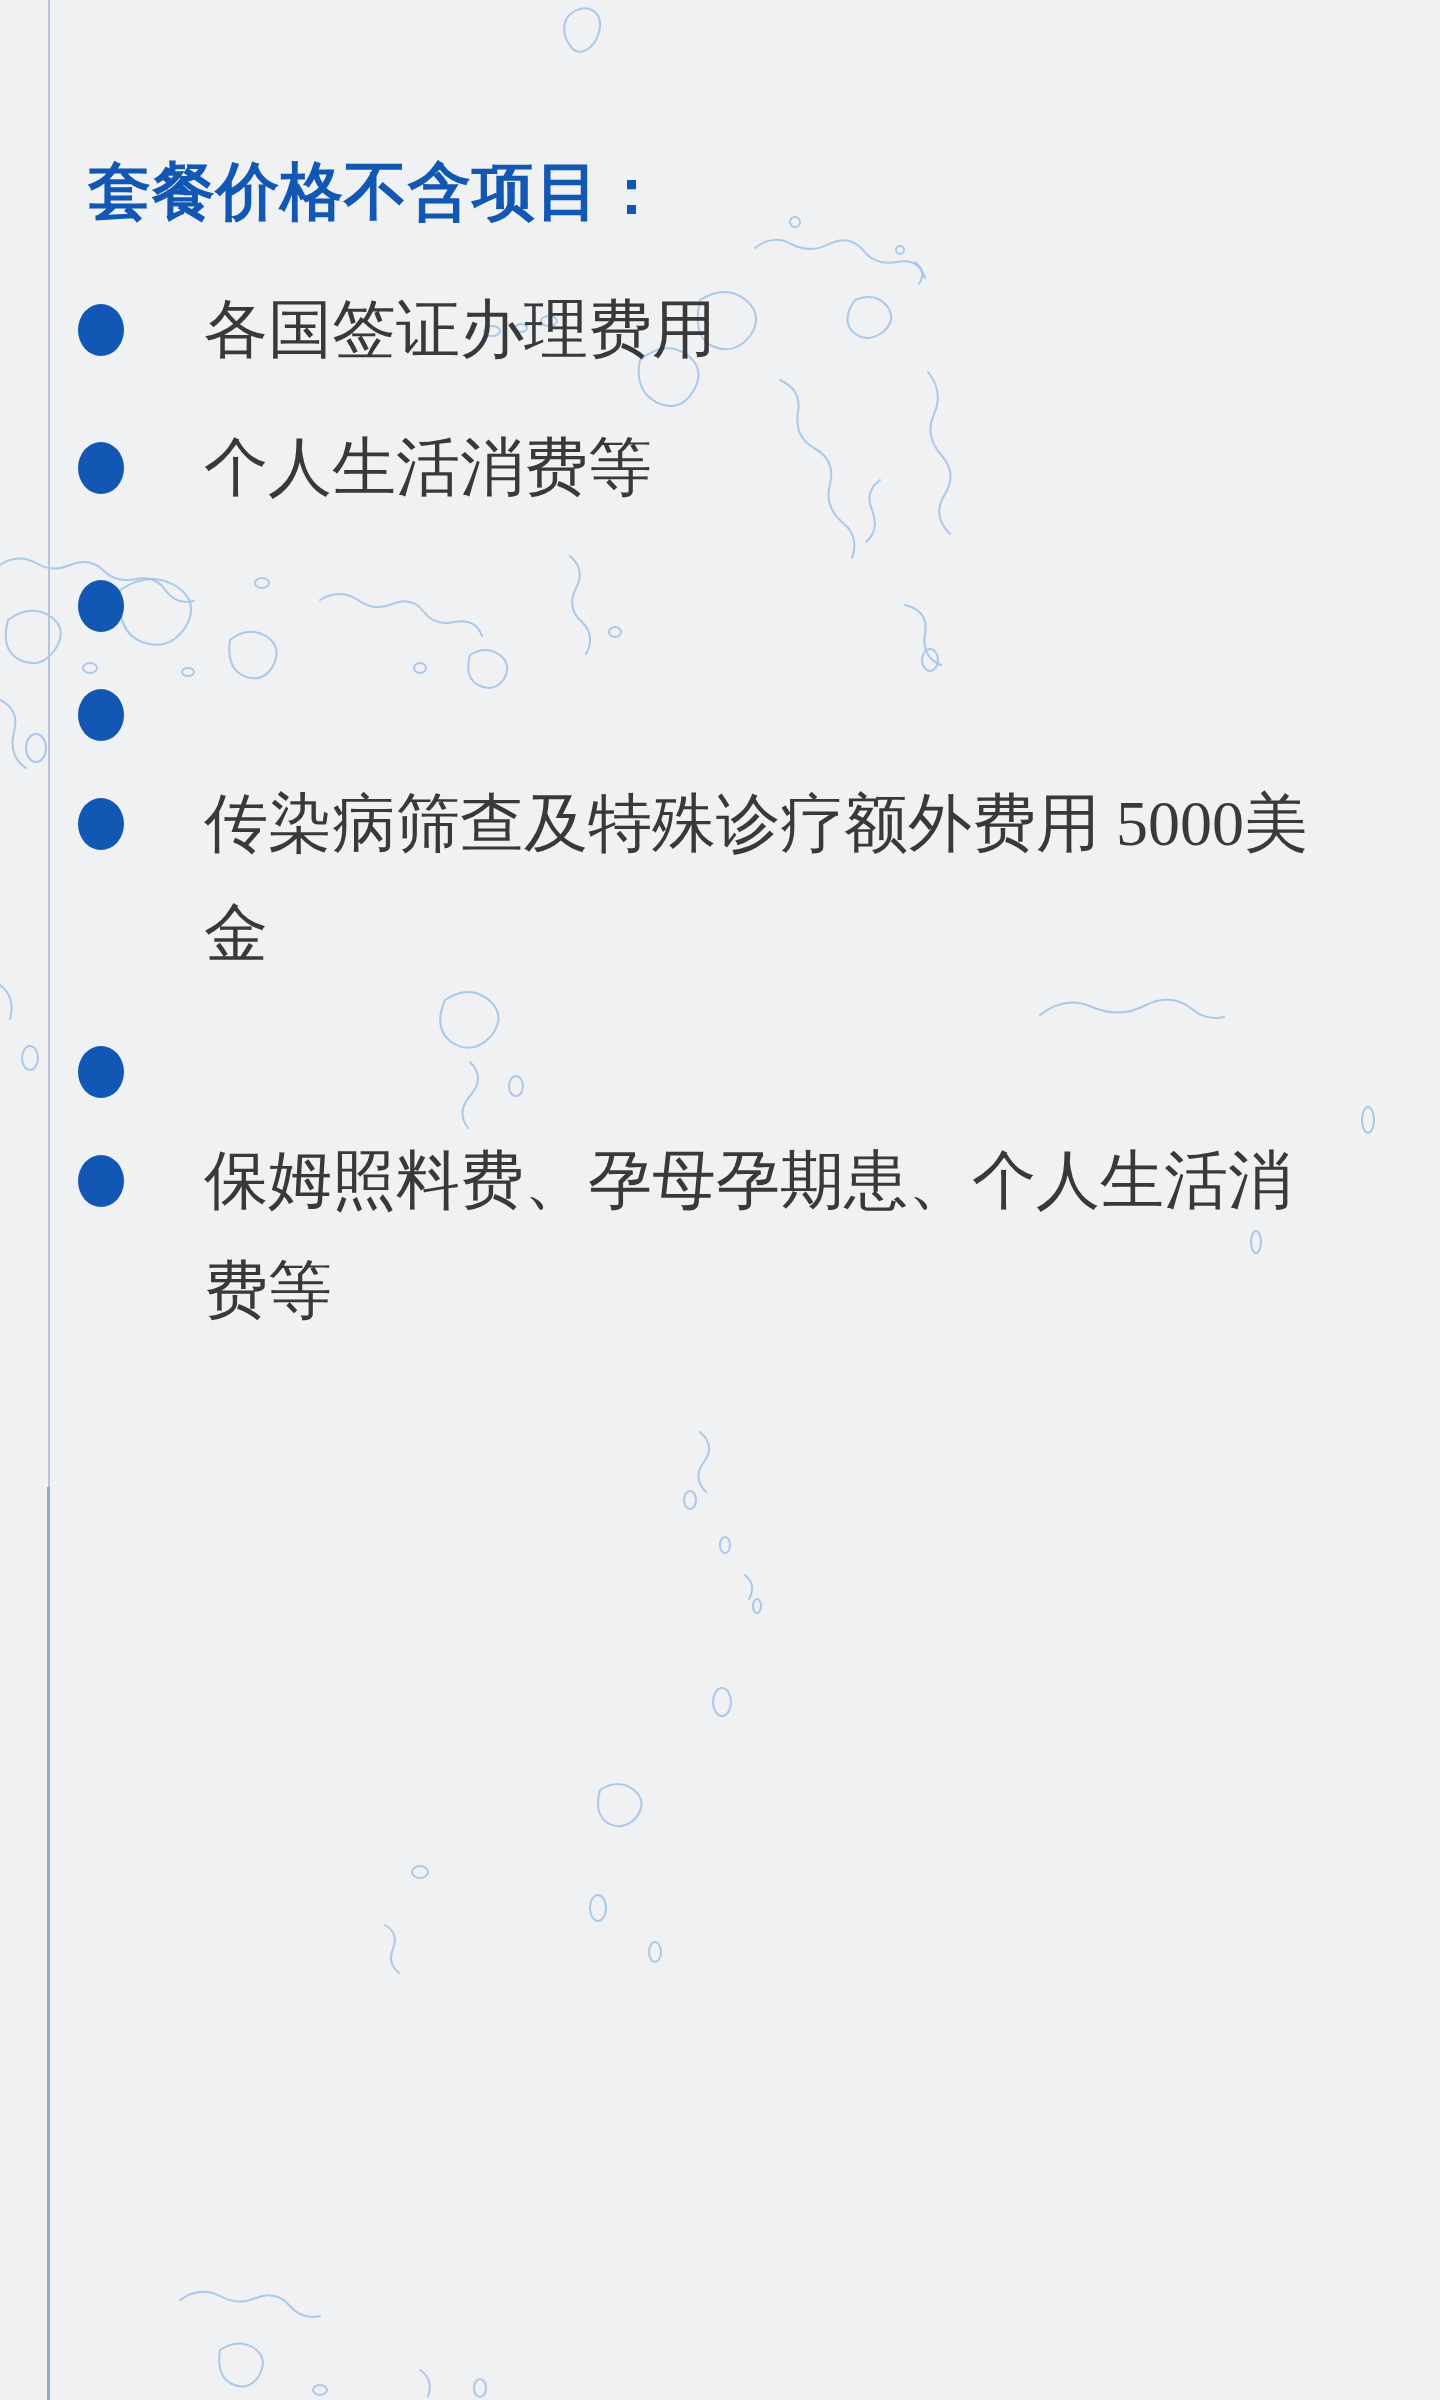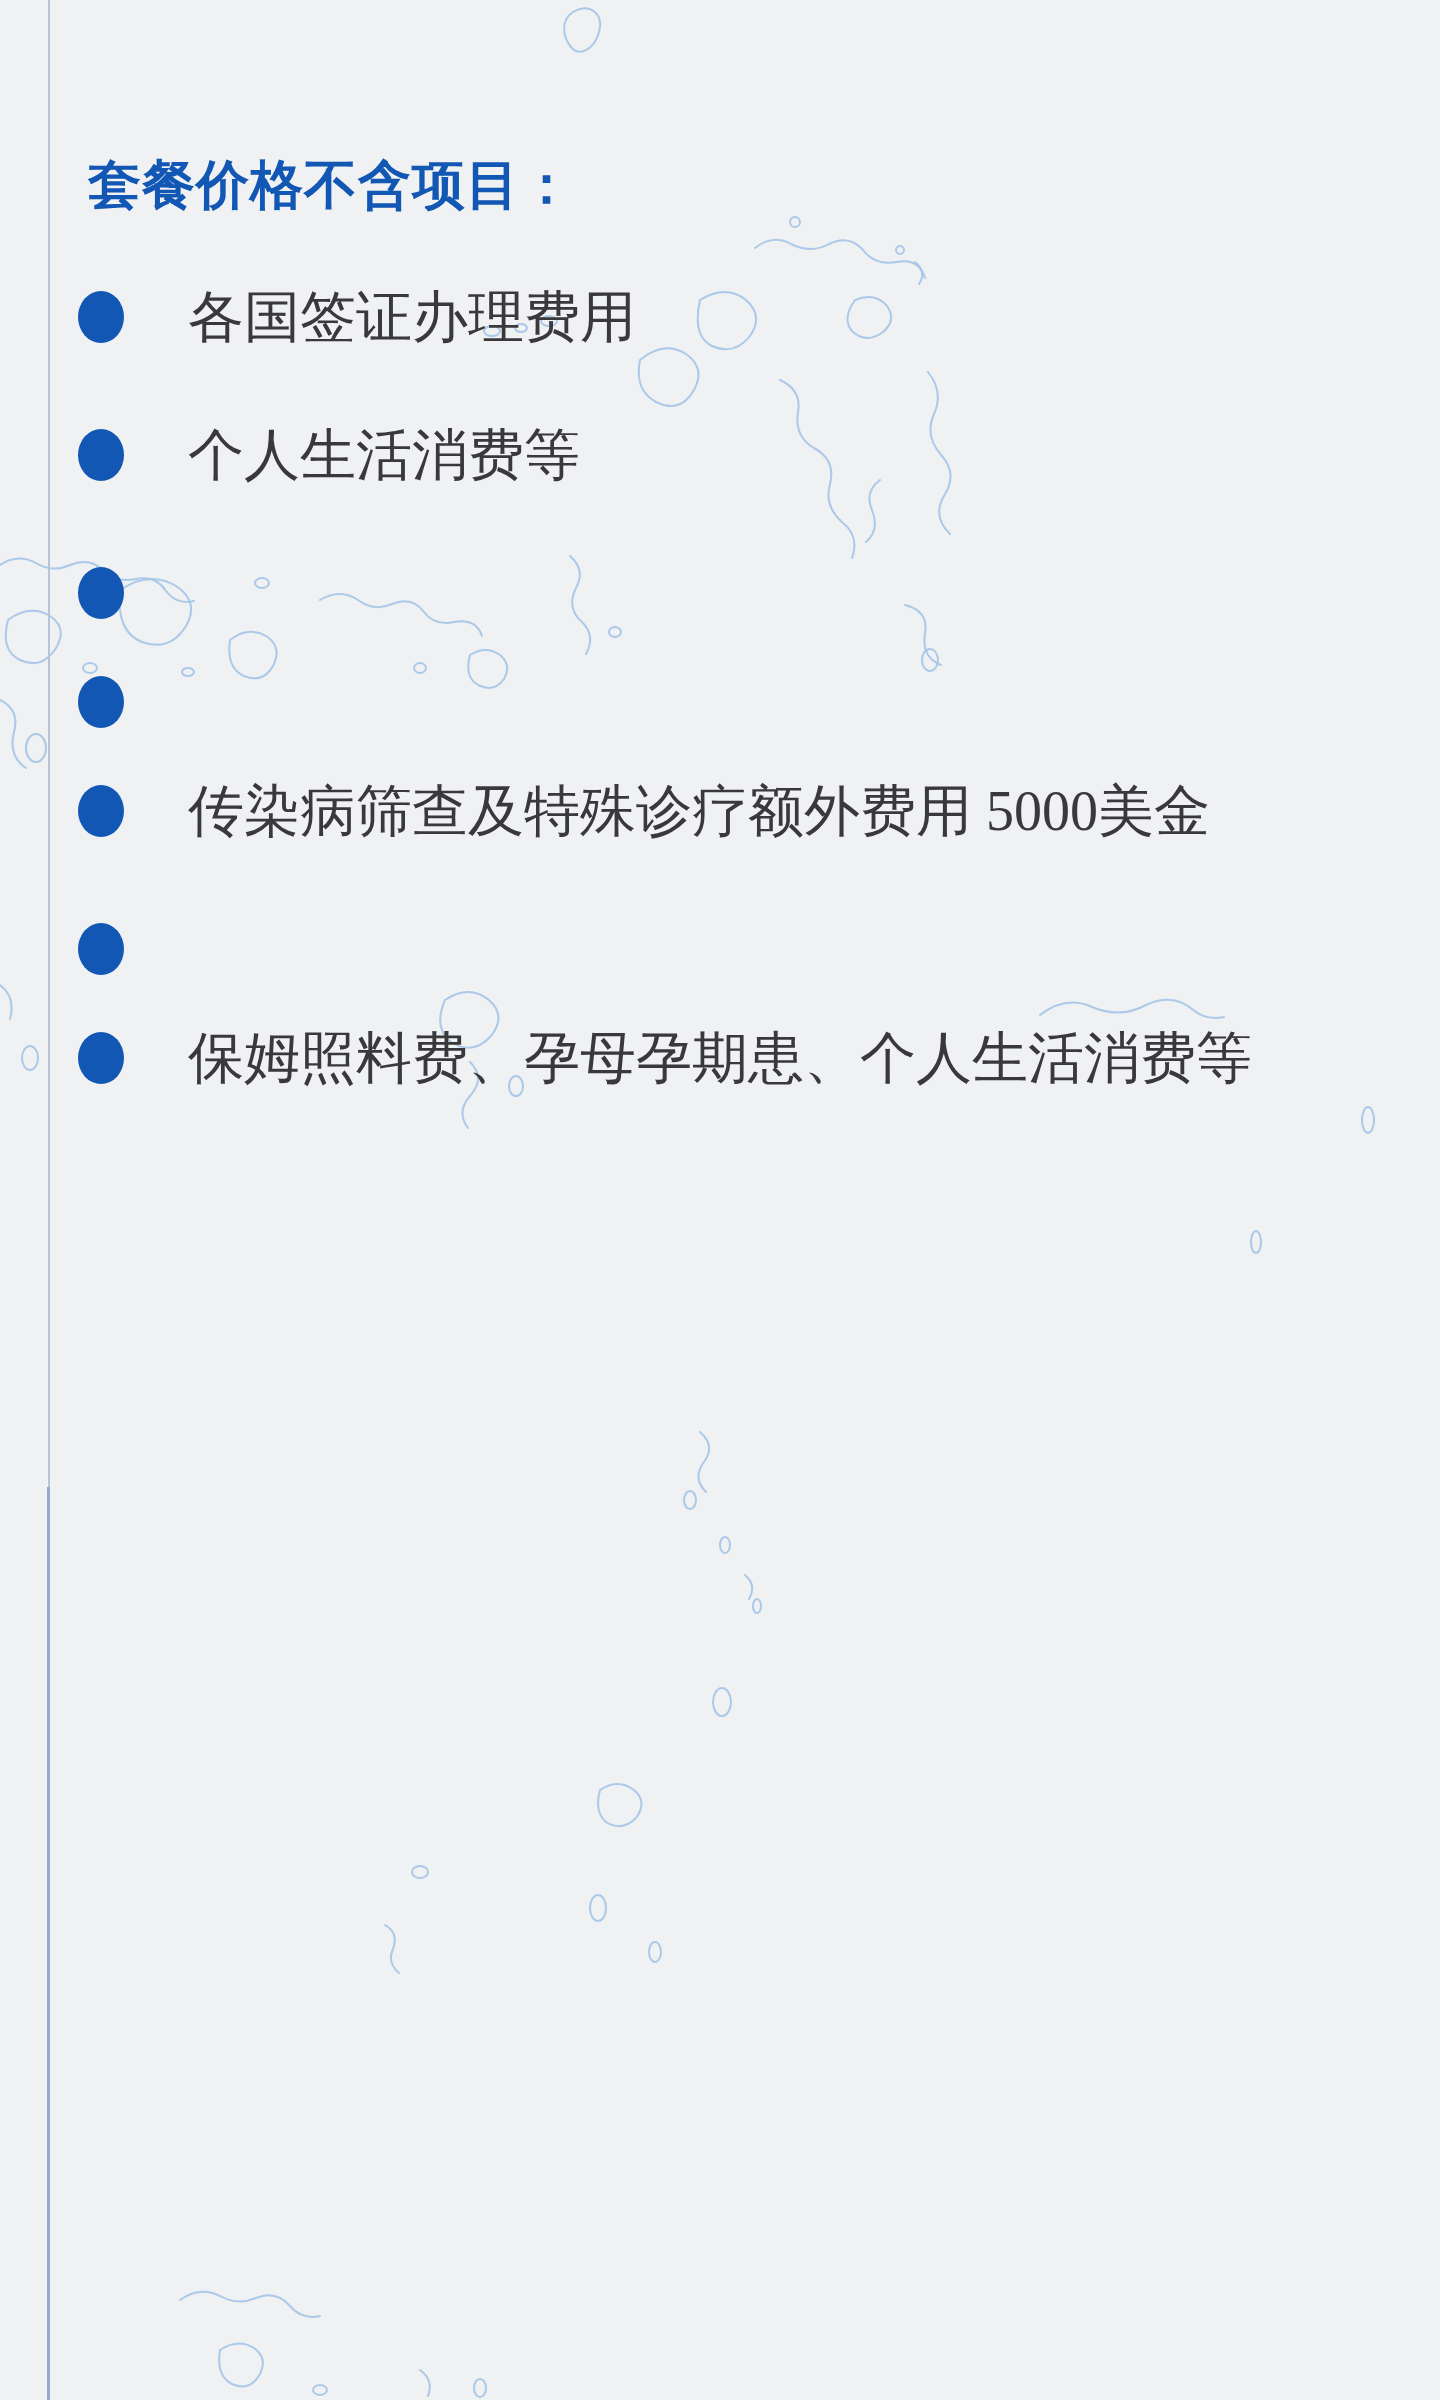--- a/index.html
+++ b/index.html
@@ -39,43 +39,43 @@
   .left-rule-bottom{
     position:absolute;left:47px;top:1487px;
     width:3px;height:913px;
     background:var(--left-rule-bottom);
   }
   .content{
     position:absolute;left:78px;top:150px;width:1300px;
   }
   .title{
     margin:0 0 40px 10px;
-    font-size:53px;
+    font-size:63px;
     font-weight:700;
     line-height:1.35;
     color:var(--accent-blue);
     letter-spacing:1px;
   }
   ul.items{list-style:none;margin:0;padding:0;}
   ul.items li{
     display:flex;
     align-items:flex-start;
     margin:0 0 28px 0;
   }
   .bullet{
     flex:none;
     width:46px;height:52px;
     margin-top:29px;
     border-radius:50%;
     background:var(--accent-blue);
   }
   .item-text{
-    margin-left:64px;
+    margin-left:80px;
     width:1140px;
-    font-size:56px;
+    font-size:64px;
     line-height:110px;
     color:var(--body-text);
     white-space:pre-line;
   }
 </style>
 </head>
 <body>
 
 <div class="page">
 

